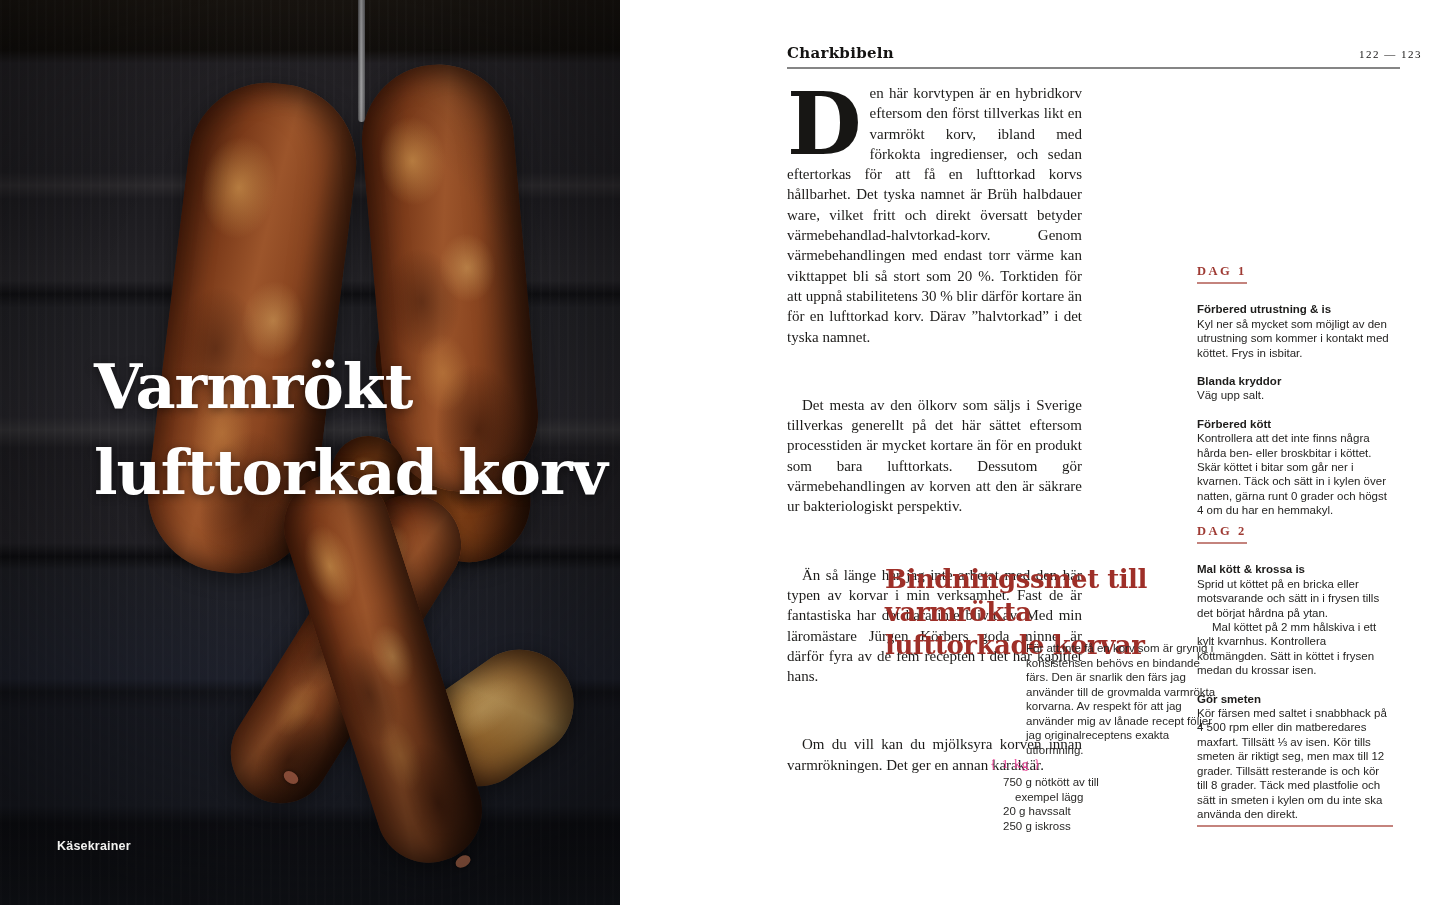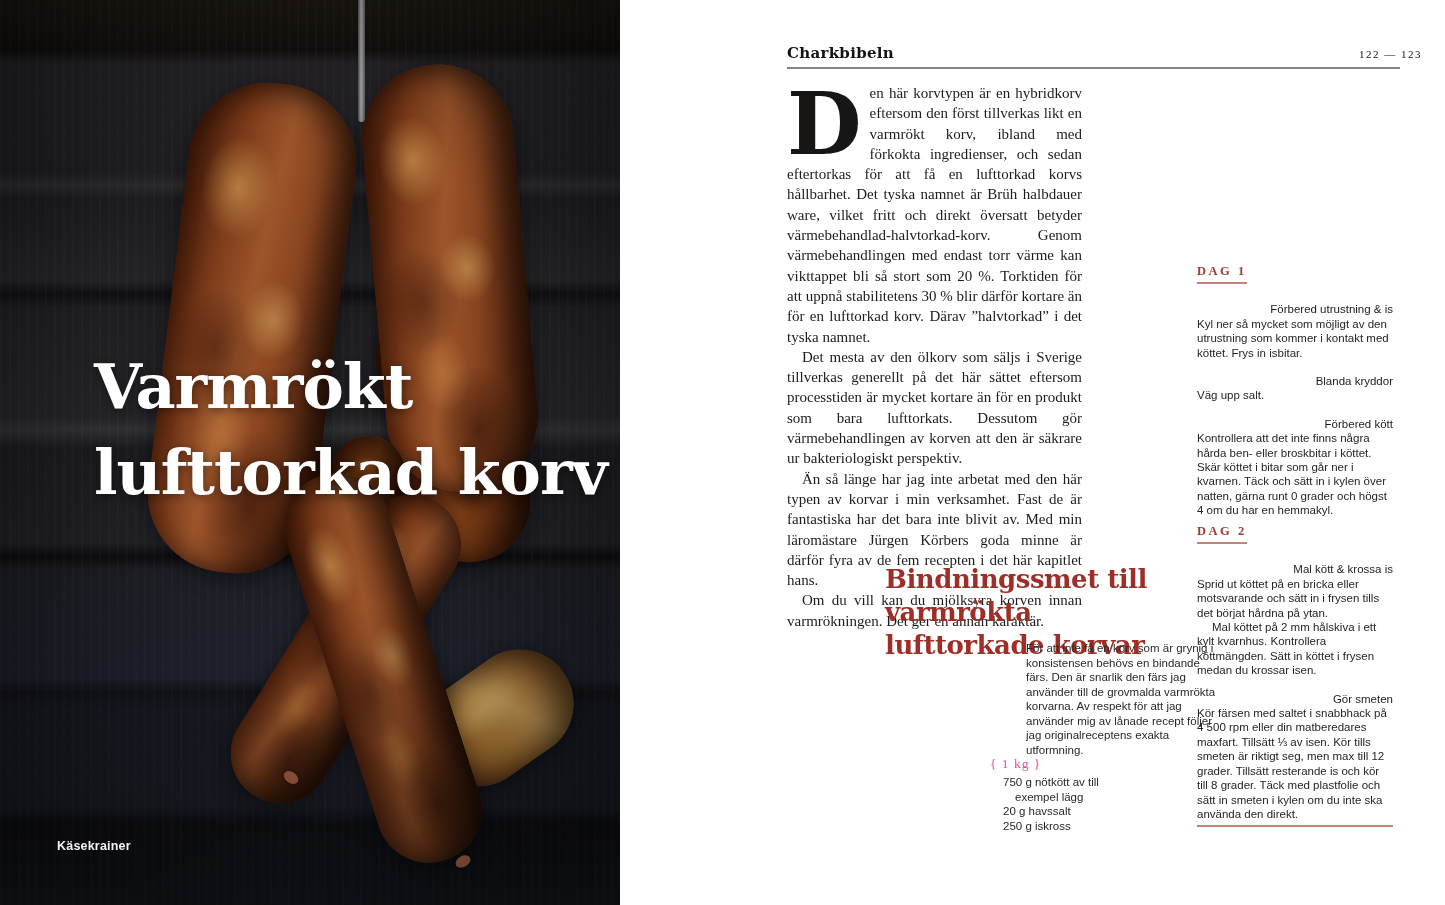--- a/index.html
+++ b/index.html
@@ -65,21 +65,21 @@
   .page{position:absolute;left:722px;top:0;width:723px;height:905px;background:#ffffff;padding-left:22px;}
 
   .brand{position:absolute;left:65px;top:44px;font-family:"DejaVu Serif", serif;
       font-weight:bold;font-size:15px;letter-spacing:.3px;color:#141312;}
   .folio{position:absolute;right:45px;top:48px;font-size:11px;letter-spacing:1.5px;color:#141312;}
   .head-rule{position:absolute;left:65px;top:67px;width:613px;border-top:2px solid #858585;}
 
   .article{position:absolute;left:65px;top:83px;width:295px;
       font-size:15px;line-height:20.3px;text-align:justify;color:#1d1c1a;}
   .article p{margin:0;}
-  .article p.indent{text-indent:15px;}
+  .article p.indent{text-indent:15px;margin-top:48px;}
   .dropcap{float:left;font-family:"DejaVu Serif", serif;font-weight:bold;
       font-size:86px;line-height:70px;padding:6px 8px 0 0;color:#171614;}
 
   .recipe-heading{position:absolute;left:163px;top:563px;width:330px;
       font-family:"DejaVu Serif", serif;font-weight:bold;font-size:26px;line-height:33px;
       color:#9e2f28;letter-spacing:-.5px;}
   .recipe-heading span{display:block;}
   .recipe-intro{position:absolute;left:270px;top:641px;width:198px;
       font-family:"Liberation Sans", sans-serif;font-size:11.5px;line-height:14.5px;color:#2a2927;margin-left:34px;}
   .recipe-yield{position:absolute;left:268px;top:756px;
@@ -90,21 +90,21 @@
 
   .sidebar{position:absolute;left:475px;top:264px;width:196px;
       font-family:"Liberation Sans", sans-serif;font-size:11.5px;line-height:14.4px;color:#262523;}
   .day{position:absolute;left:0;width:196px;}
   .day1{top:0;}
   .day2{top:260px;}
   .day-label{display:inline-block;font-family:"Liberation Serif", serif;font-weight:bold;
       font-size:12.5px;letter-spacing:2.5px;color:#9e3a33;
       padding-bottom:4px;border-bottom:2px solid #c4837d;margin-bottom:18px;}
   .step{margin-bottom:14px;}
-  .step-title{font-weight:normal;color:#1d1c1a;text-align:right;}
+  .step-title{font-weight:bold;color:#1d1c1a;}
   .step-text{margin:0;}
   .step-text.cont{text-indent:15px;}
   .end-rule{position:absolute;left:0;top:561px;width:196px;border-top:2px solid #c4837d;}
 </style>
 </head>
 <body>
 
 <div class="spread">
 
   <div class="photo">

